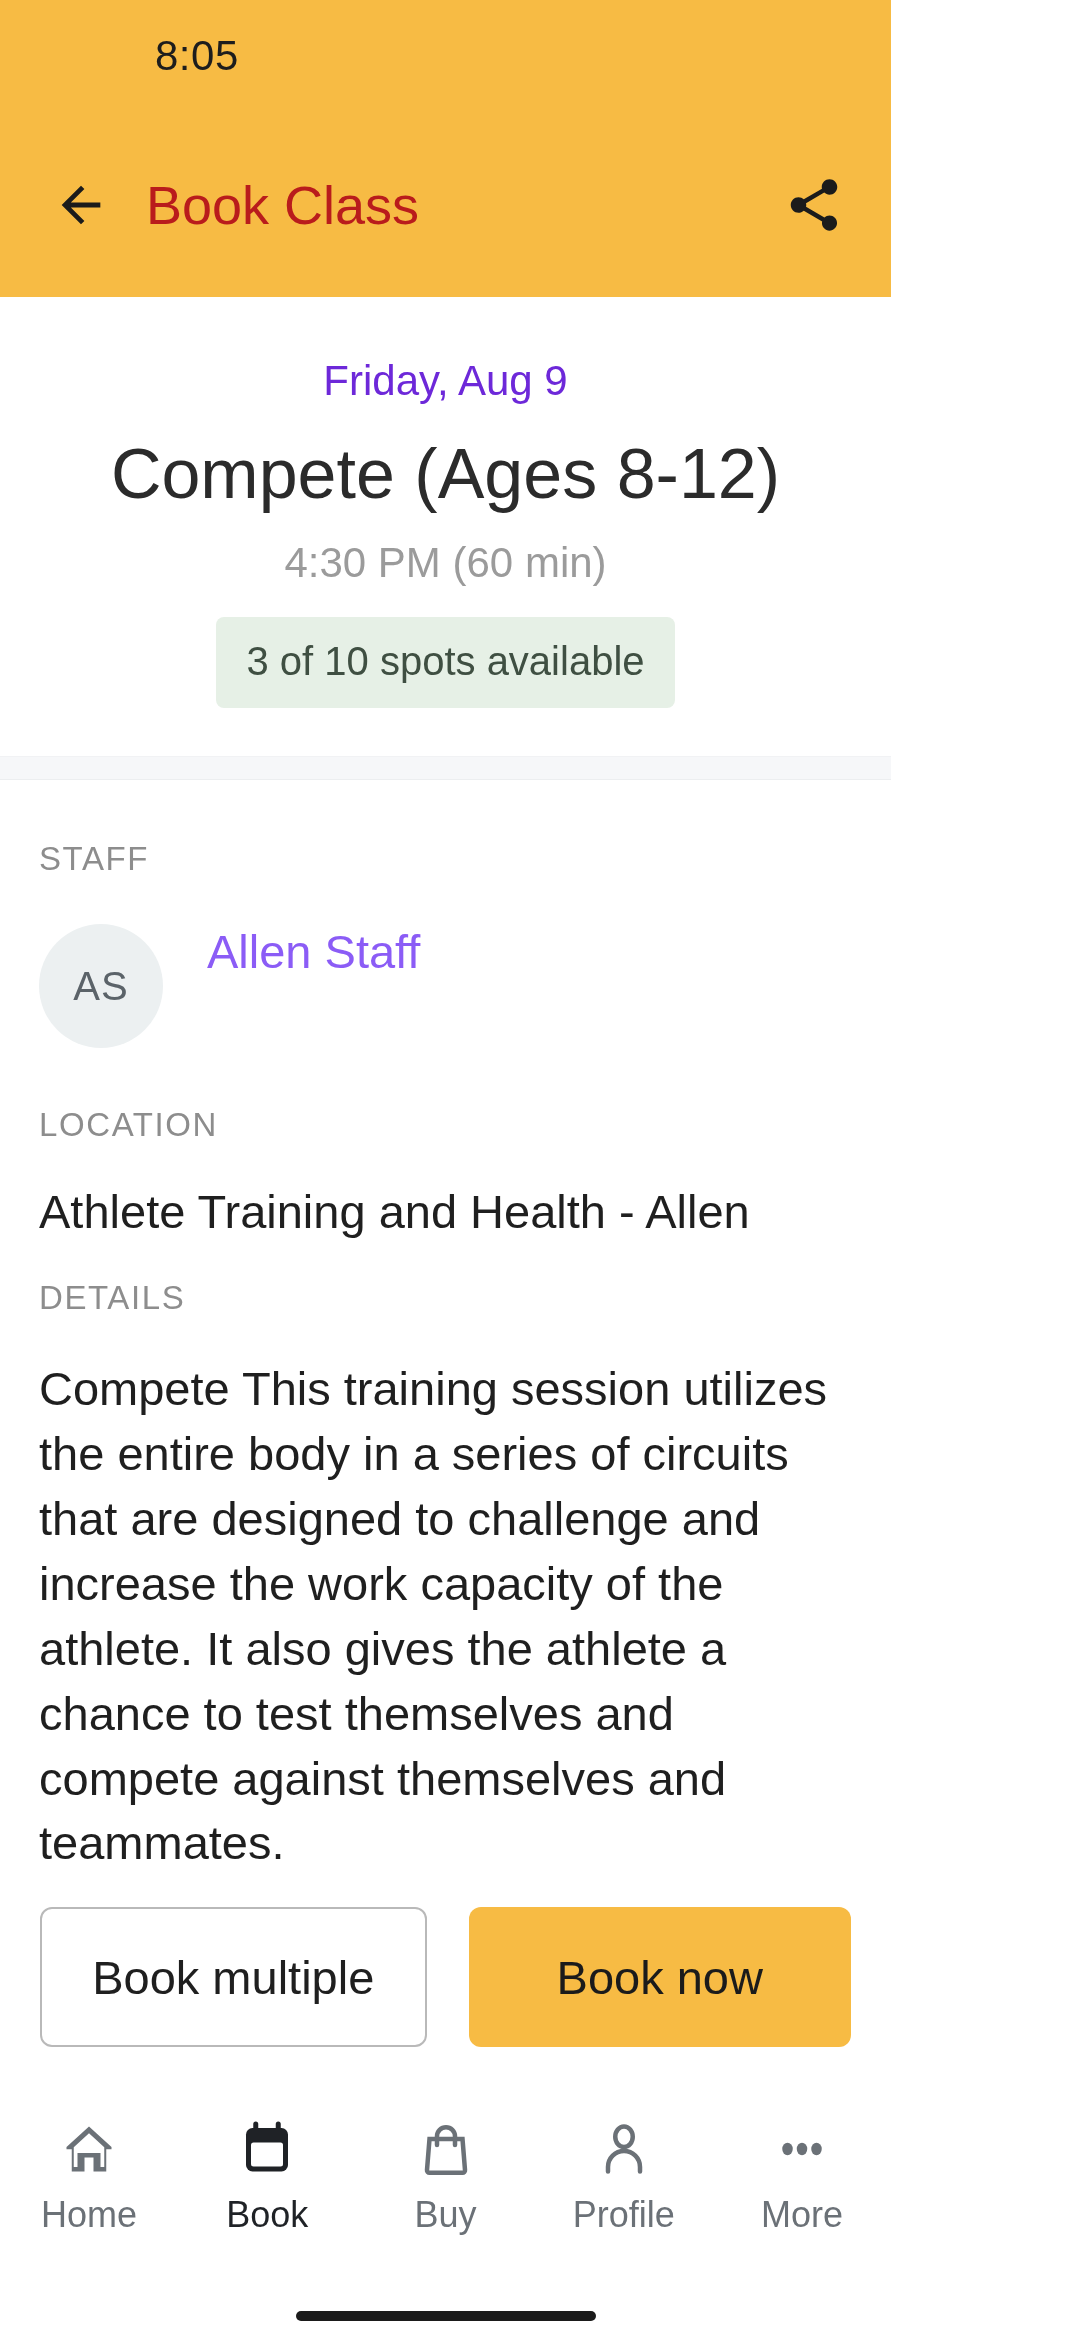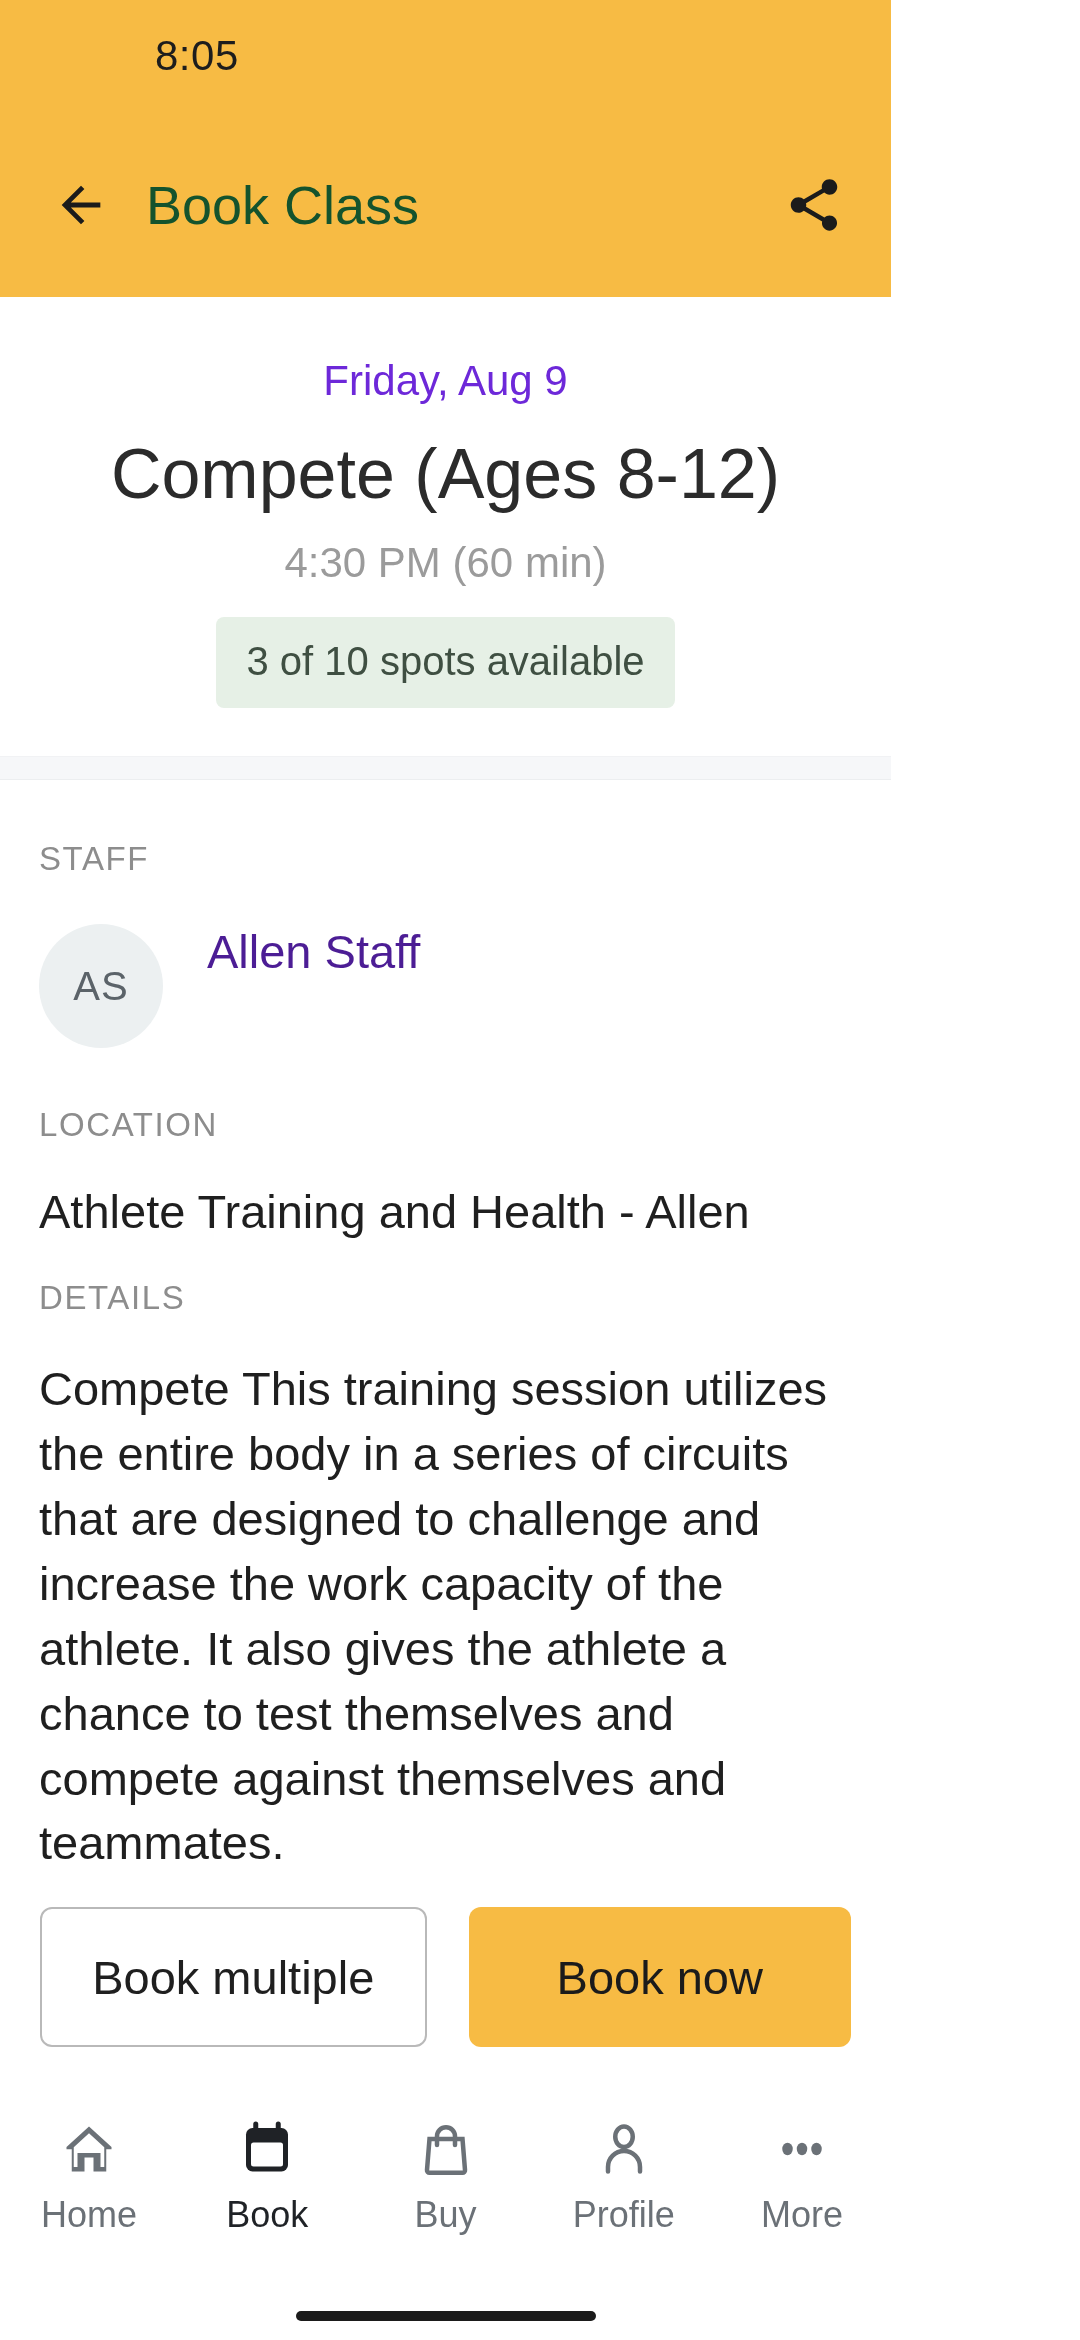--- a/index.html
+++ b/index.html
@@ -48,21 +48,21 @@
   .back-btn {
     width:62px;
     height:62px;
     display:flex;
     align-items:center;
     justify-content:center;
     cursor:pointer;
   }
   .app-title {
     font-size:54px;
-    color:#14532d;
+    color:#b91c1c;
     margin-left:34px;
     flex:1 1 auto;
     white-space:nowrap;
   }
   .share-btn {
     width:70px;
     height:70px;
     display:flex;
     align-items:center;
     justify-content:center;
@@ -139,21 +139,21 @@
     display:flex;
     align-items:center;
     justify-content:center;
     font-size:40px;
     color:#5b6369;
     letter-spacing:1px;
     flex:0 0 auto;
   }
   .staff-name {
     font-size:47px;
-    color:#4c1d95;
+    color:#8b5cf6;
     margin-left:44px;
   }
 
   .location-value {
     font-size:47px;
     color:#1f1f1f;
     margin-top:40px;
     margin-bottom:40px;
   }
 

